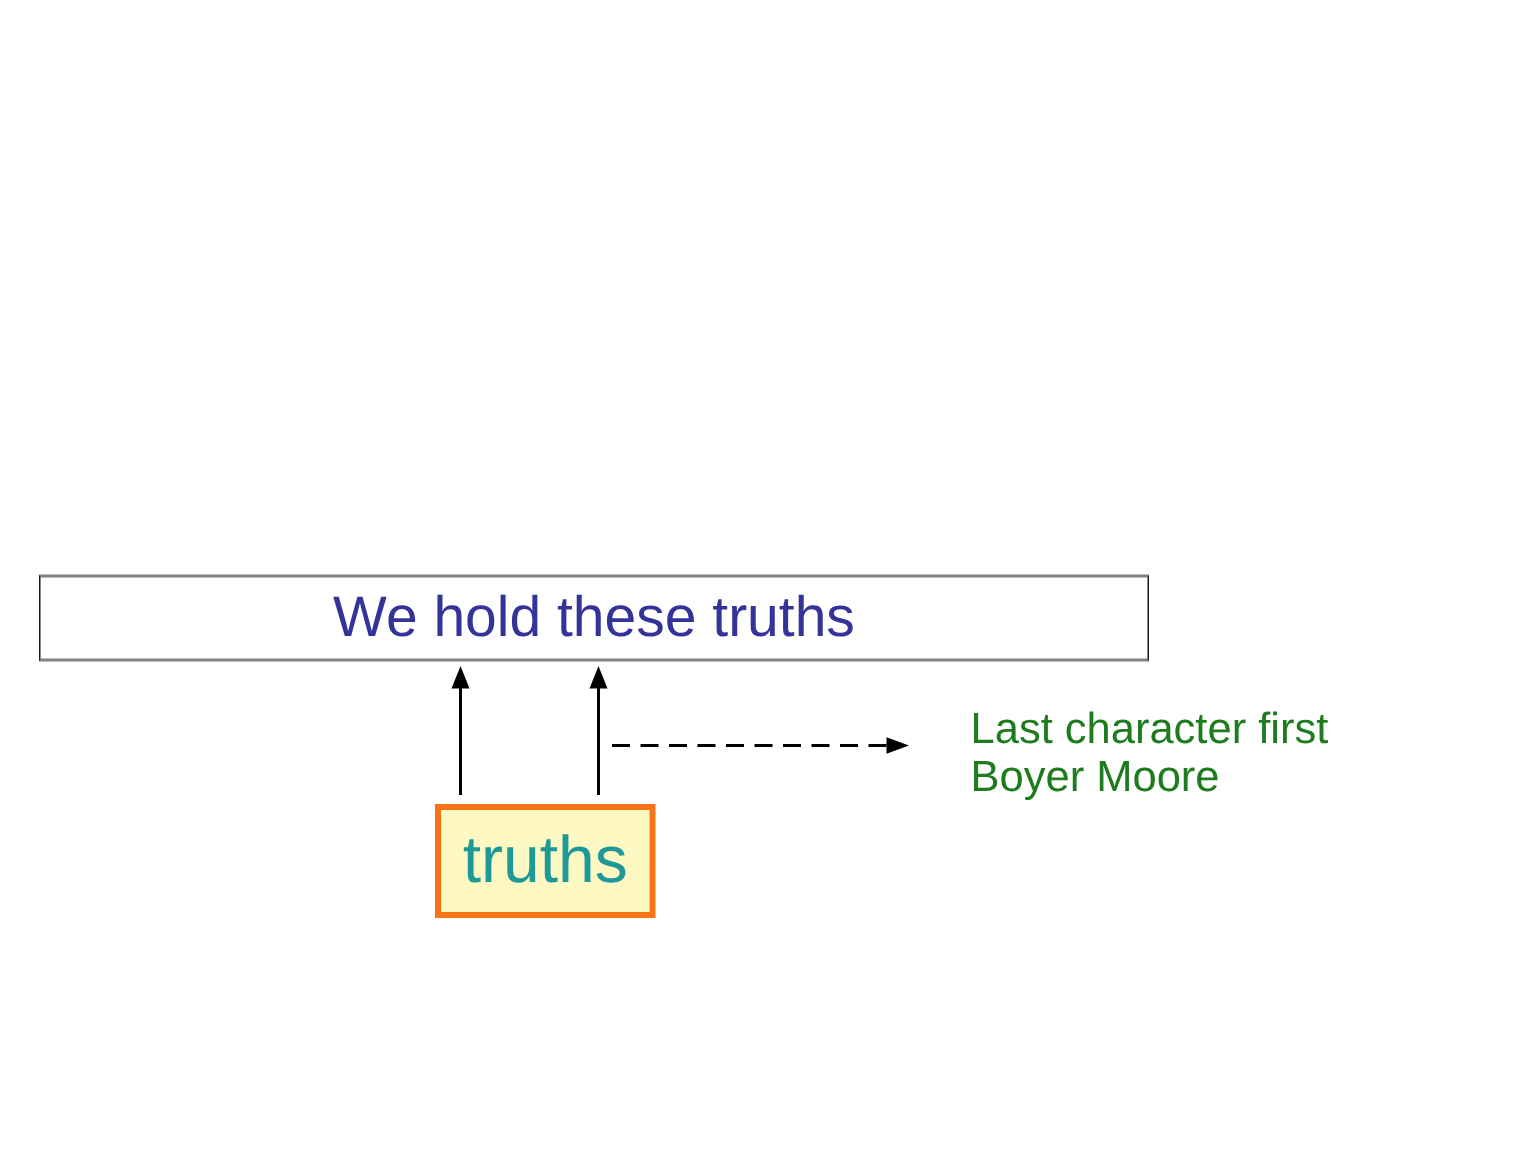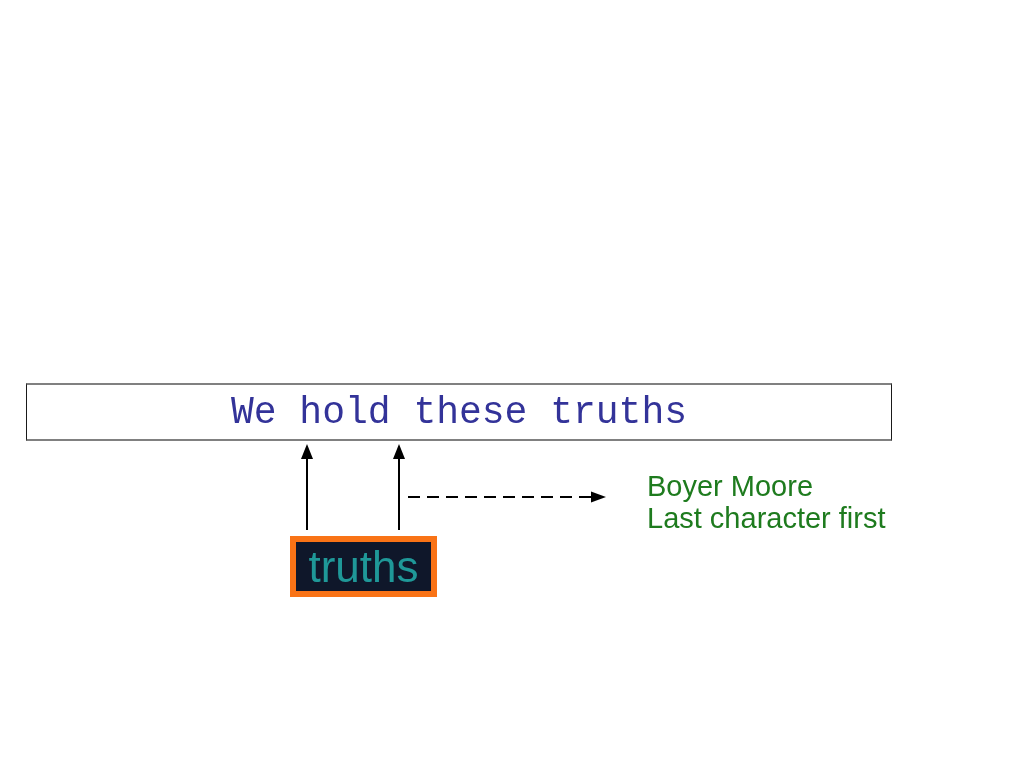--- a/index.html
+++ b/index.html
@@ -22,46 +22,45 @@
     font-size: 52px;
     line-height: 1;
     letter-spacing: -0.5px;
     color: #000000;
     white-space: nowrap;
   }
   .sentence-box {
     position: absolute;
     left: 26px;
     top: 383px;
-    width: 866px;
+    width: 740px;
     height: 58px;
     box-sizing: border-box;
     border-style: solid;
     border-width: 2px 1px;
     border-color: #808080 #1a1a1a;
     background: #ffffff;
     display: flex;
     align-items: center;
     justify-content: center;
-    font-family: Liberation Mono, monospace;
   }
   .sentence-text {
     color: #333399;
     font-size: 38px;
     white-space: nowrap;
   }
   .keyword-box {
     position: absolute;
     left: 290px;
     top: 536px;
     width: 147px;
-    height: 61px;
+    height: 76px;
     box-sizing: border-box;
-    border: 6px solid #f97316;
-    background: #0f172a;
+    border: 4px solid #f97316;
+    background: #fef9c3;
     display: flex;
     align-items: center;
     justify-content: center;
   }
   .keyword-text {
     color: #1f9898;
     font-size: 44px;
     white-space: nowrap;
   }
   .annotation {
@@ -105,17 +104,17 @@
       <line x1="408" y1="497" x2="592" y2="497" stroke="#000000" stroke-width="2" stroke-dasharray="12 7"></line>
       <polygon points="606,497 591,491.5 591,502.5" fill="#000000"></polygon>
     </g>
   </svg>
 
   <div class="keyword-box">
     <span class="keyword-text">truths</span>
   </div>
 
   <div class="annotation">
+    <div>Last character first</div>
     <div>Boyer Moore</div>
-    <div>Last character first</div>
   </div>
 
 </div>
 
 </body></html>

